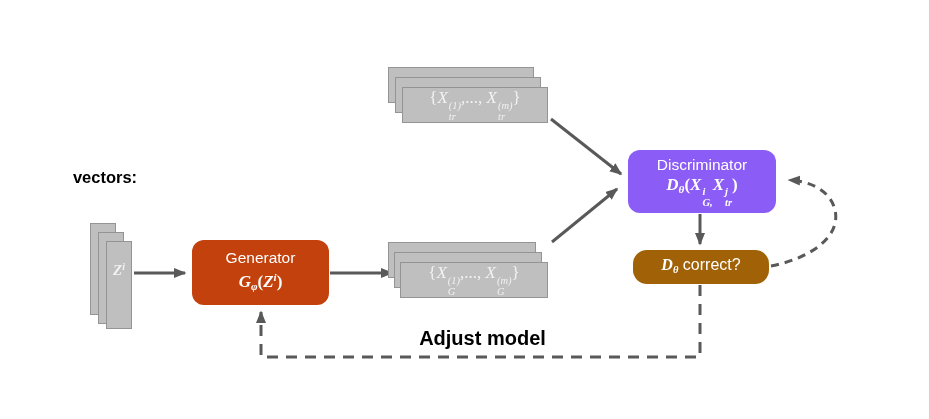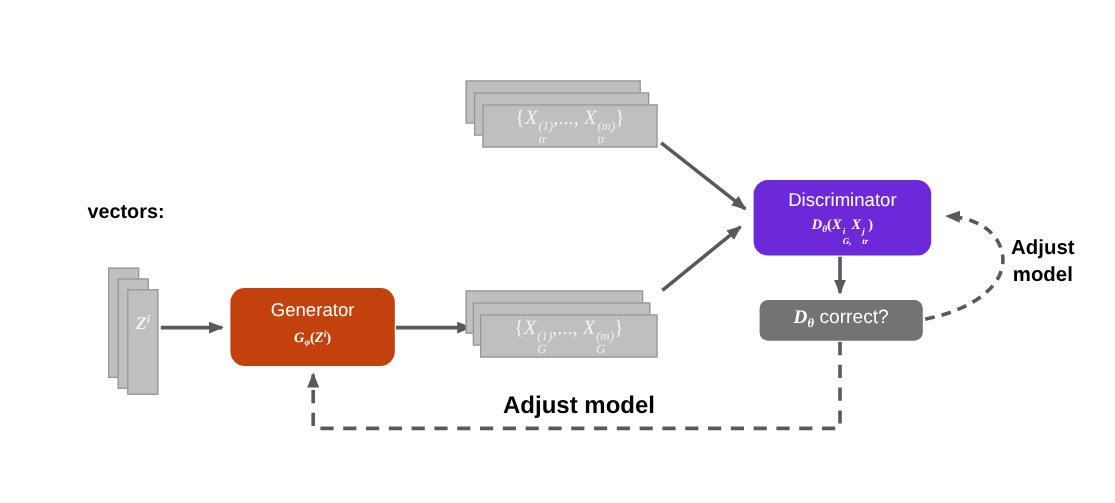--- a/index.html
+++ b/index.html
@@ -40,21 +40,21 @@
 
   
   .node{
     position:absolute;z-index:2;color:#fff;display:flex;flex-direction:column;
     align-items:center;justify-content:center;text-align:center;box-sizing:border-box;
   }
   .node-generator{left:192px;top:240px;width:137px;height:65px;border-radius:12px;background:#1F4E79;}
   .node-discriminator{left:628px;top:150px;width:148px;height:63px;border-radius:12px;background:#C00000;}
   .node-correct{left:633px;top:250px;width:136px;height:34px;border-radius:7px;background:#3A5A28;}
   .node-title{font-size:15.5px;line-height:19px;}
-  .node-formula{font-size:12px;line-height:21px;}
+  .node-formula{font-size:17px;line-height:21px;}
   .node-correct .node-formula{font-size:16px;}
 
   
   .math{font-family:"Liberation Serif",serif;}
   .math-bold span{font-weight:700;}
   .tk-n{font-style:normal;}
   .tk-i{font-style:italic;}
   .tk-sub{font-style:italic;font-size:0.66em;vertical-align:-0.3em;}
   .tk-sup{font-style:italic;font-size:0.66em;vertical-align:0.5em;}
   .tk-sans{font-family:"Liberation Sans",sans-serif;font-style:normal;}
@@ -83,24 +83,20 @@
     <path d="M 771 266 C 812 258 841 236 835 210 C 830 189 808 181 789 180" fill="none" stroke="#595959" stroke-width="3" stroke-dasharray="8 6" marker-end="url(#ah)"></path>
     <path d="M 700 285 L 700 357 L 261 357 L 261 312" fill="none" stroke="#595959" stroke-width="3" stroke-dasharray="11 8" marker-end="url(#ah)"></path>
   </svg>
 
 
 
   <div class="lbl lbl-noise">
     <div>vectors:</div>
   </div>
 
-  <div class="lbl lbl-adjust-right">
-    <div>Adjust</div>
-    <div>model</div>
-  </div>
 
   <div class="lbl lbl-adjust-bottom">Adjust model</div>
 
   <div class="card t-back"></div>
   <div class="card t-mid"></div>
   <div class="card t-front">
     <span class="card-math math"><span class="tk-n">{</span><span class="tk-i">X</span><span class="tk-ss">
           <span>(1)</span>
           <span>tr</span>
         </span><span class="tk-n">,...,</span><span class="tk-i"> X</span><span class="tk-ss">
@@ -125,28 +121,28 @@
   <div class="card z-mid"></div>
   <div class="card z-front">
     <span class="card-math math math-bold"><span class="tk-i">Z</span><span class="tk-sup">i</span></span>
   </div>
 
   <div class="node node-generator" style="background-color: #c2410c;">
     <div class="node-title">Generator</div>
     <div class="node-formula math math-bold"><span class="tk-i">G</span><span class="tk-sub">φ</span><span class="tk-n">(</span><span class="tk-i">Z</span><span class="tk-sup">i</span><span class="tk-n">)</span></div>
   </div>
 
-  <div class="node node-discriminator" style="background-color: #6d28d9;">
+  <div class="node node-discriminator" style="background-color: #8b5cf6;">
     <div class="node-title">Discriminator</div>
     <div class="node-formula math math-bold"><span class="tk-i">D</span><span class="tk-sub">θ</span><span class="tk-n">(</span><span class="tk-i">X</span><span class="tk-ss">
           <span>i</span>
           <span>G,</span>
         </span><span class="tk-i">X</span><span class="tk-ss">
           <span>j</span>
           <span>tr</span>
         </span><span class="tk-n">)</span></div>
   </div>
 
-  <div class="node node-correct" style="background-color: #737373;">
+  <div class="node node-correct" style="background-color: #a16207; border-radius: 14px;">
     <div class="node-formula math math-bold"><span class="tk-i">D</span><span class="tk-sub">θ</span><span class="tk-sans"> correct?</span></div>
   </div>
 
 </div>
 
 </body></html>

